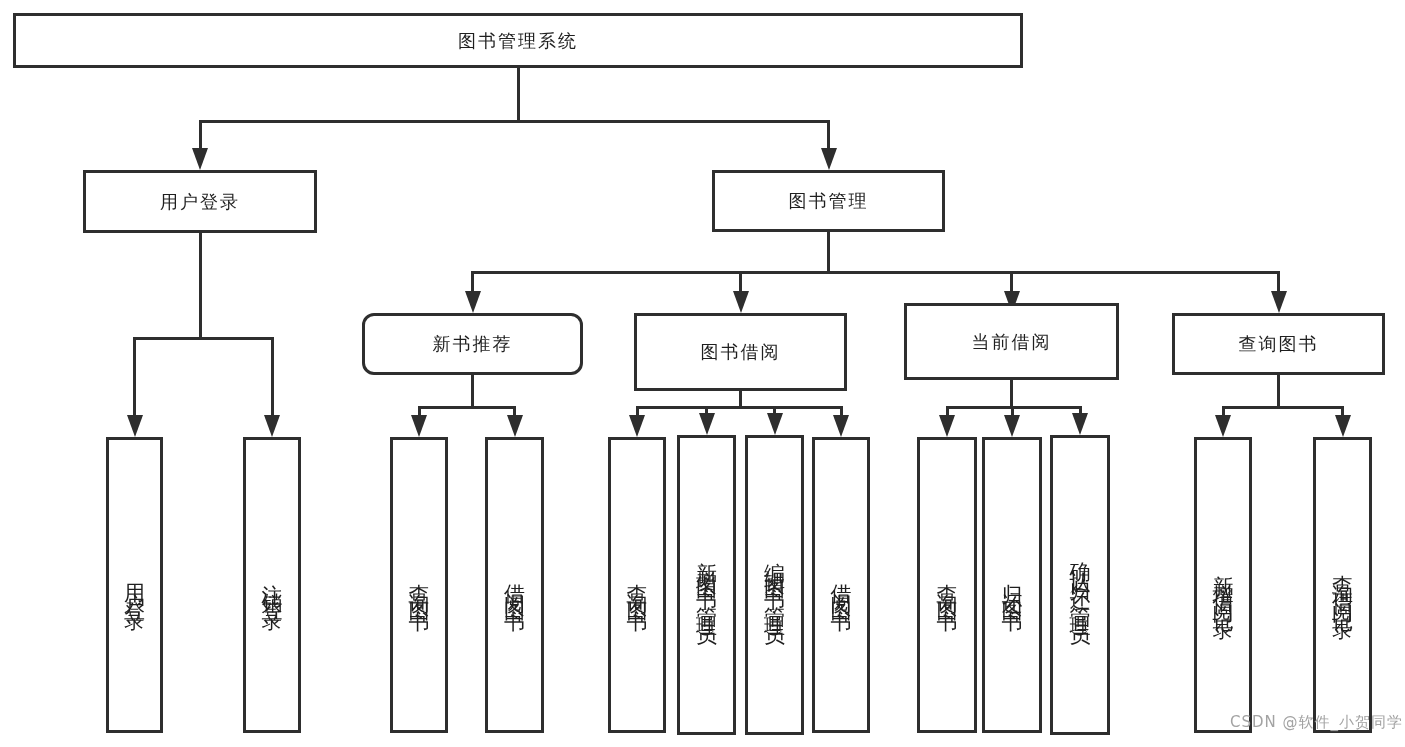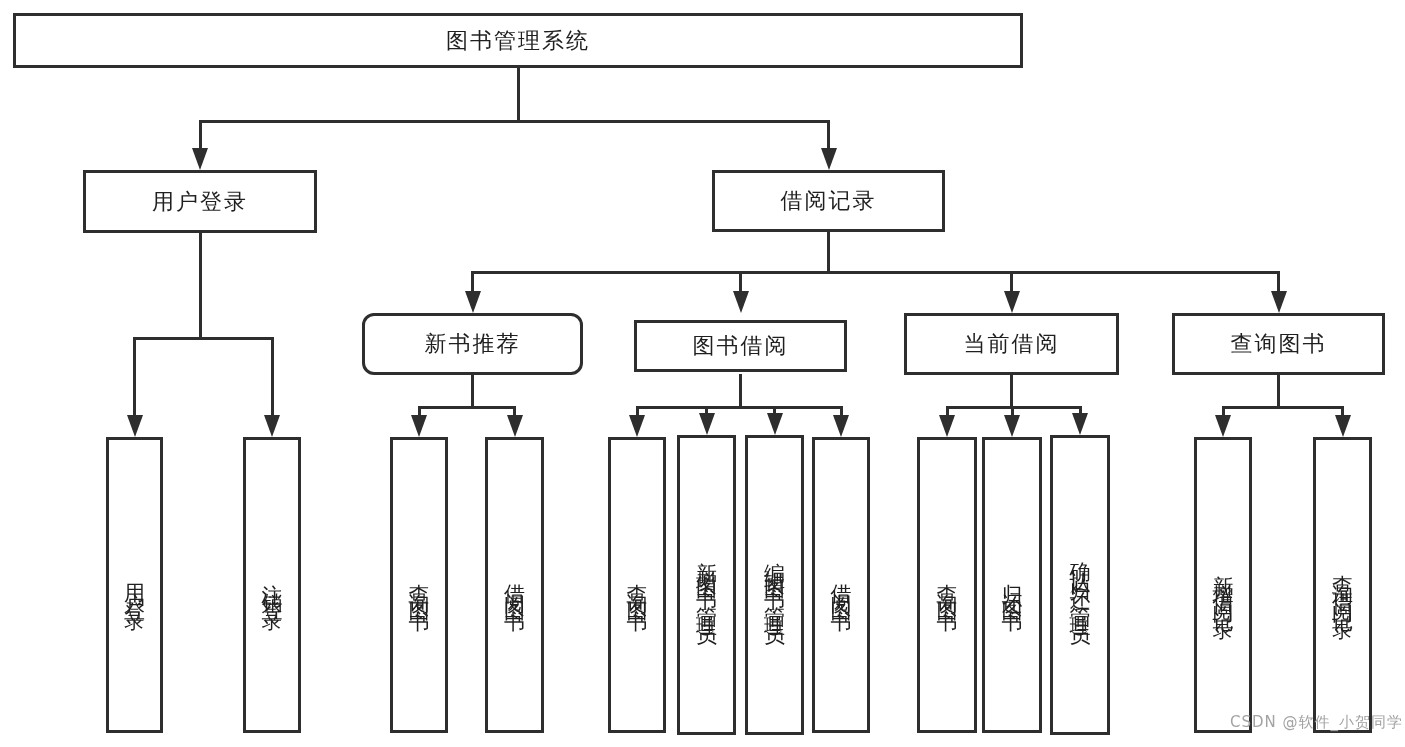--- a/index.html
+++ b/index.html
@@ -20,21 +20,21 @@
     position:absolute;
     box-sizing:border-box;
     border:3px solid var(--ink);
     background:#fff;
     display:flex;
     align-items:center;
     justify-content:center;
     color:var(--text);
   }
   .box .label{
-    font-size:22px;
+    font-size:18px;
     letter-spacing:2px;
     white-space:nowrap;
   }
   .box.v .label{
     writing-mode:vertical-rl;
     text-orientation:mixed;
     font-size:21px;
     letter-spacing:9px;
     white-space:normal;
   }
@@ -119,29 +119,29 @@
       <div class="arrow" style="left: 1334.5px; top: 415px;"></div>
     </div>
   <div id="nodes-layer">
       <div class="box h" style="left: 13px; top: 13px; width: 1010px; height: 55px;">
         <span class="label">图书管理系统</span>
       </div>
       <div class="box h" style="left: 83px; top: 170px; width: 234px; height: 63px;">
         <span class="label">用户登录</span>
       </div>
       <div class="box h" style="left: 712px; top: 170px; width: 233px; height: 62px;">
-        <span class="label">借阅记录</span>
+        <span class="label">图书管理</span>
       </div>
       <div class="box h" style="left: 362px; top: 313px; width: 221px; height: 62px; border-radius: 12px;">
         <span class="label">新书推荐</span>
       </div>
-      <div class="box h" style="left: 634px; top: 320px; width: 213px; height: 52px;">
+      <div class="box h" style="left: 634px; top: 313px; width: 213px; height: 78px;">
         <span class="label">图书借阅</span>
       </div>
-      <div class="box h" style="left: 904px; top: 313px; width: 215px; height: 62px;">
+      <div class="box h" style="left: 904px; top: 303px; width: 215px; height: 77px;">
         <span class="label">当前借阅</span>
       </div>
       <div class="box h" style="left: 1172px; top: 313px; width: 213px; height: 62px;">
         <span class="label">查询图书</span>
       </div>
       <div class="box v" style="left: 106px; top: 437px; width: 57px; height: 296px;">
         <span class="label">用户登录</span>
       </div>
       <div class="box v" style="left: 243px; top: 437px; width: 58px; height: 296px;">
         <span class="label">注销登录</span>

